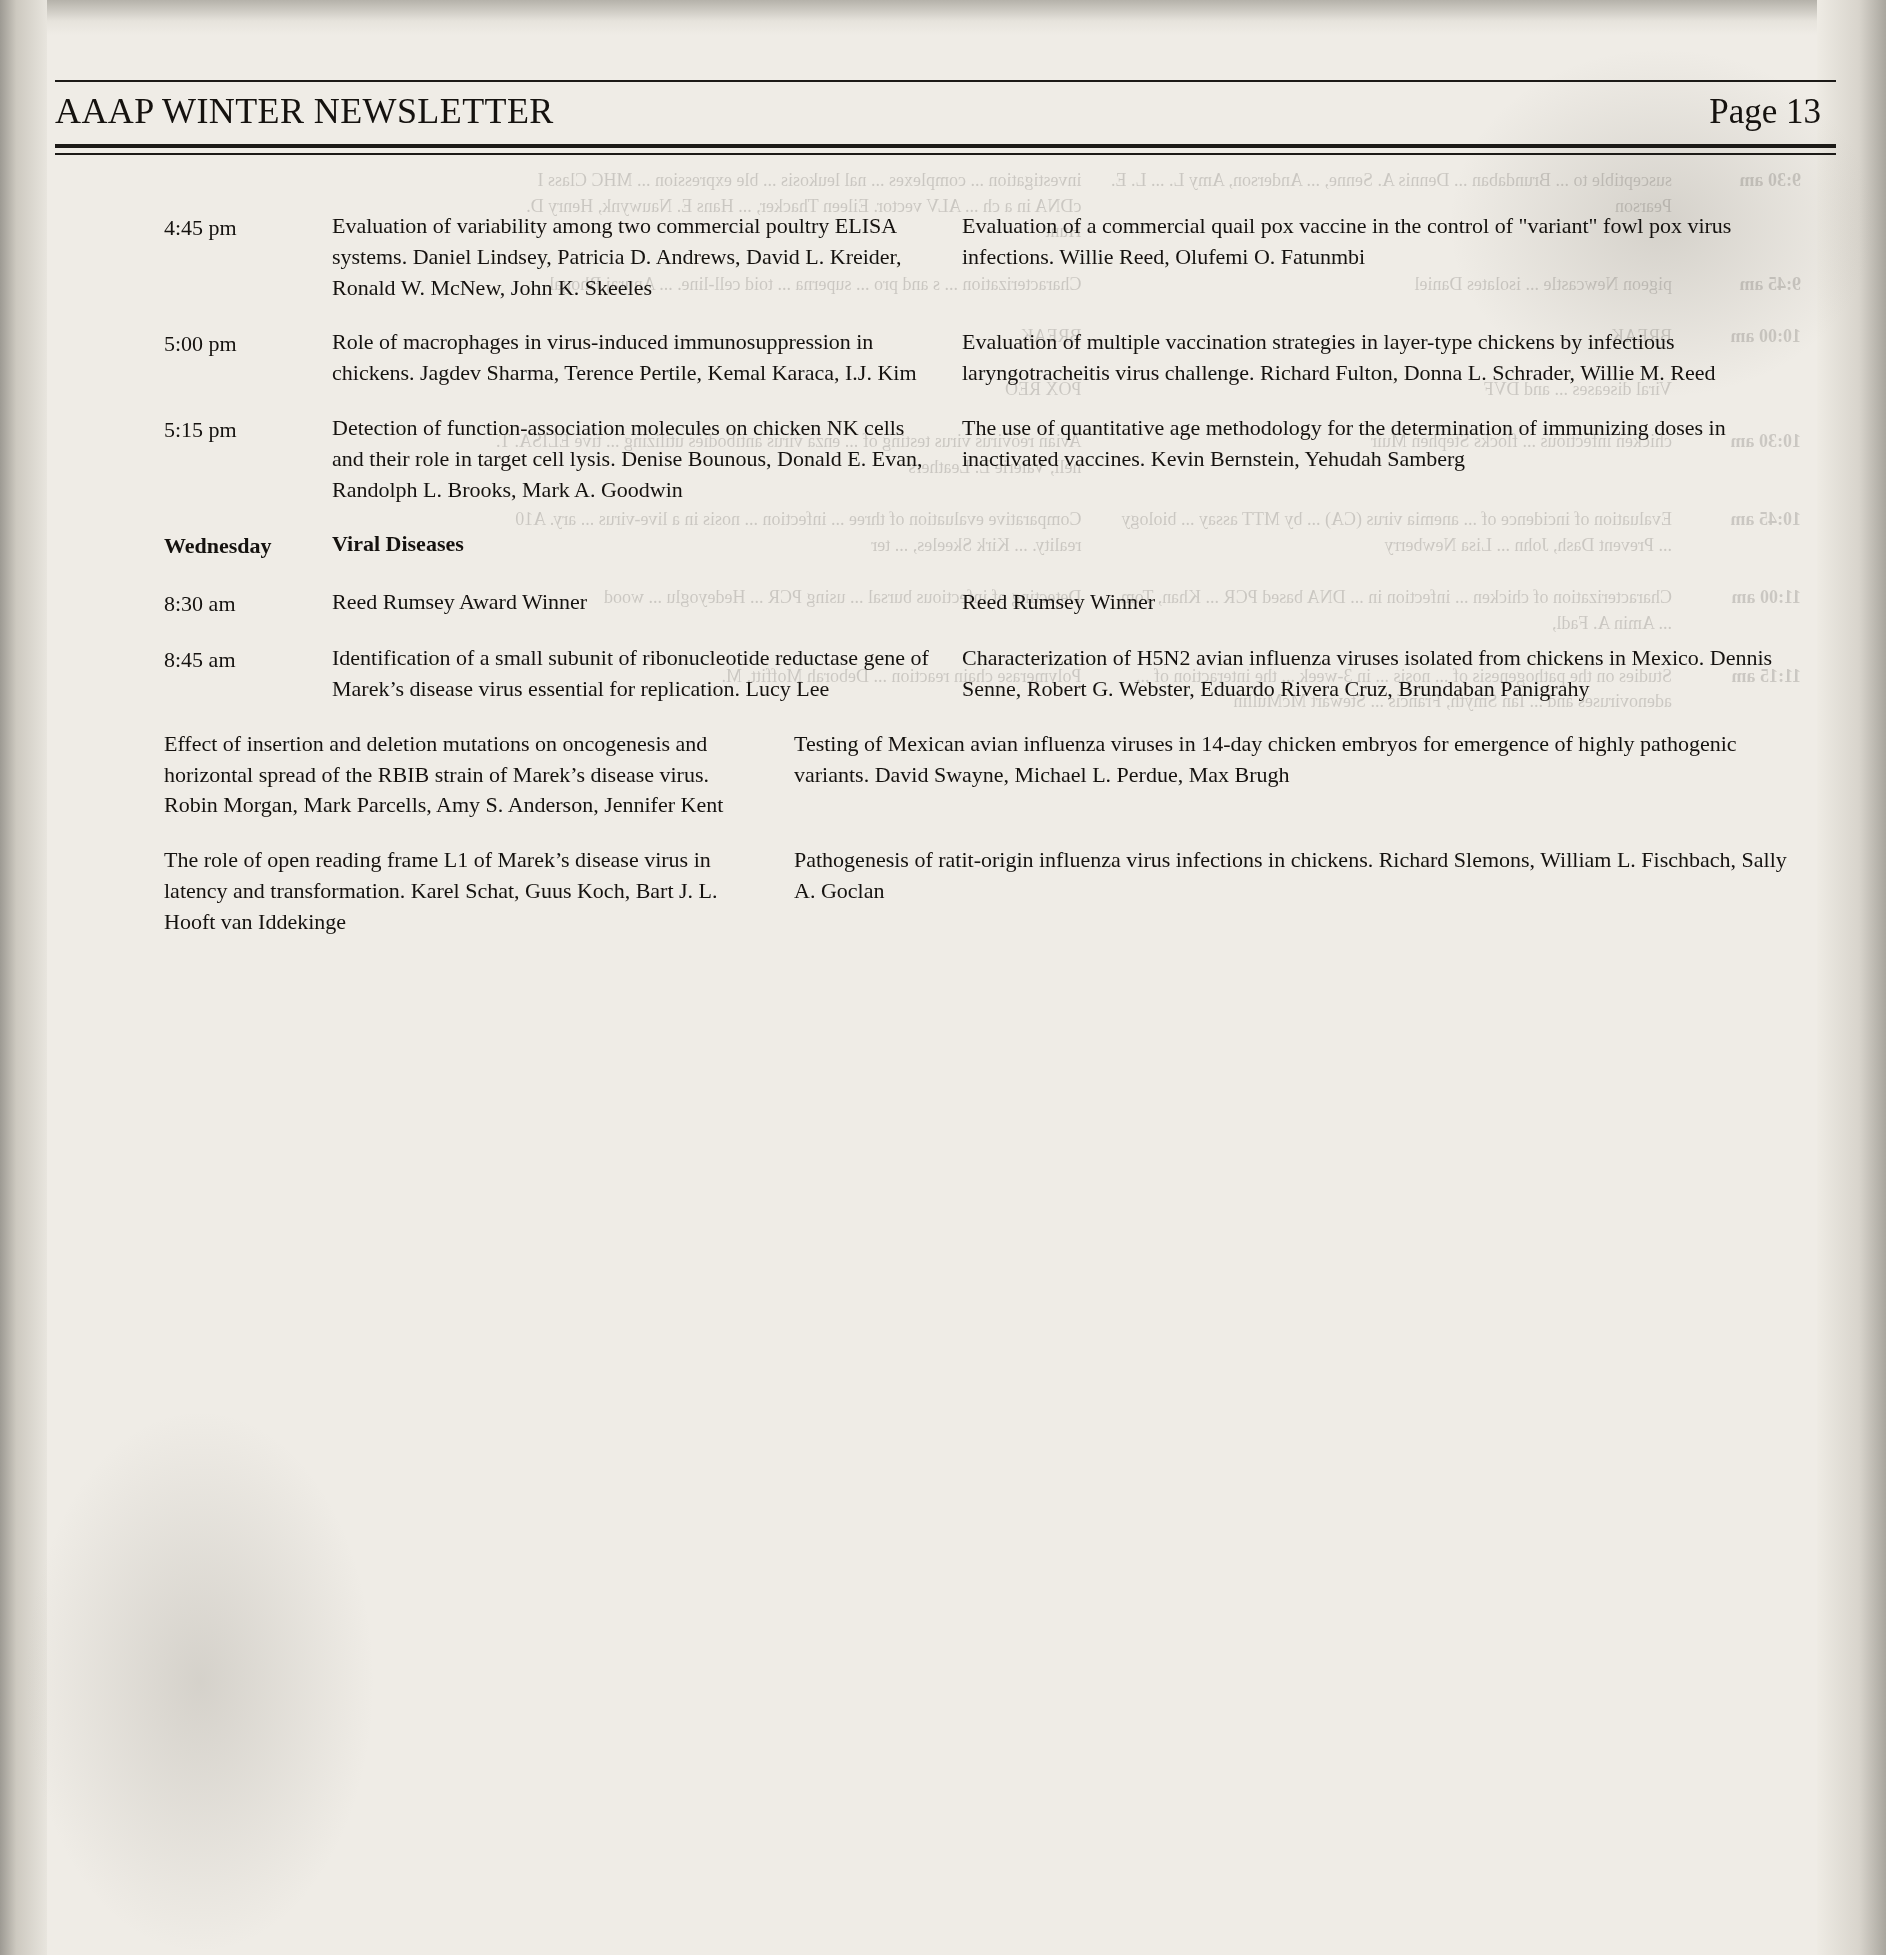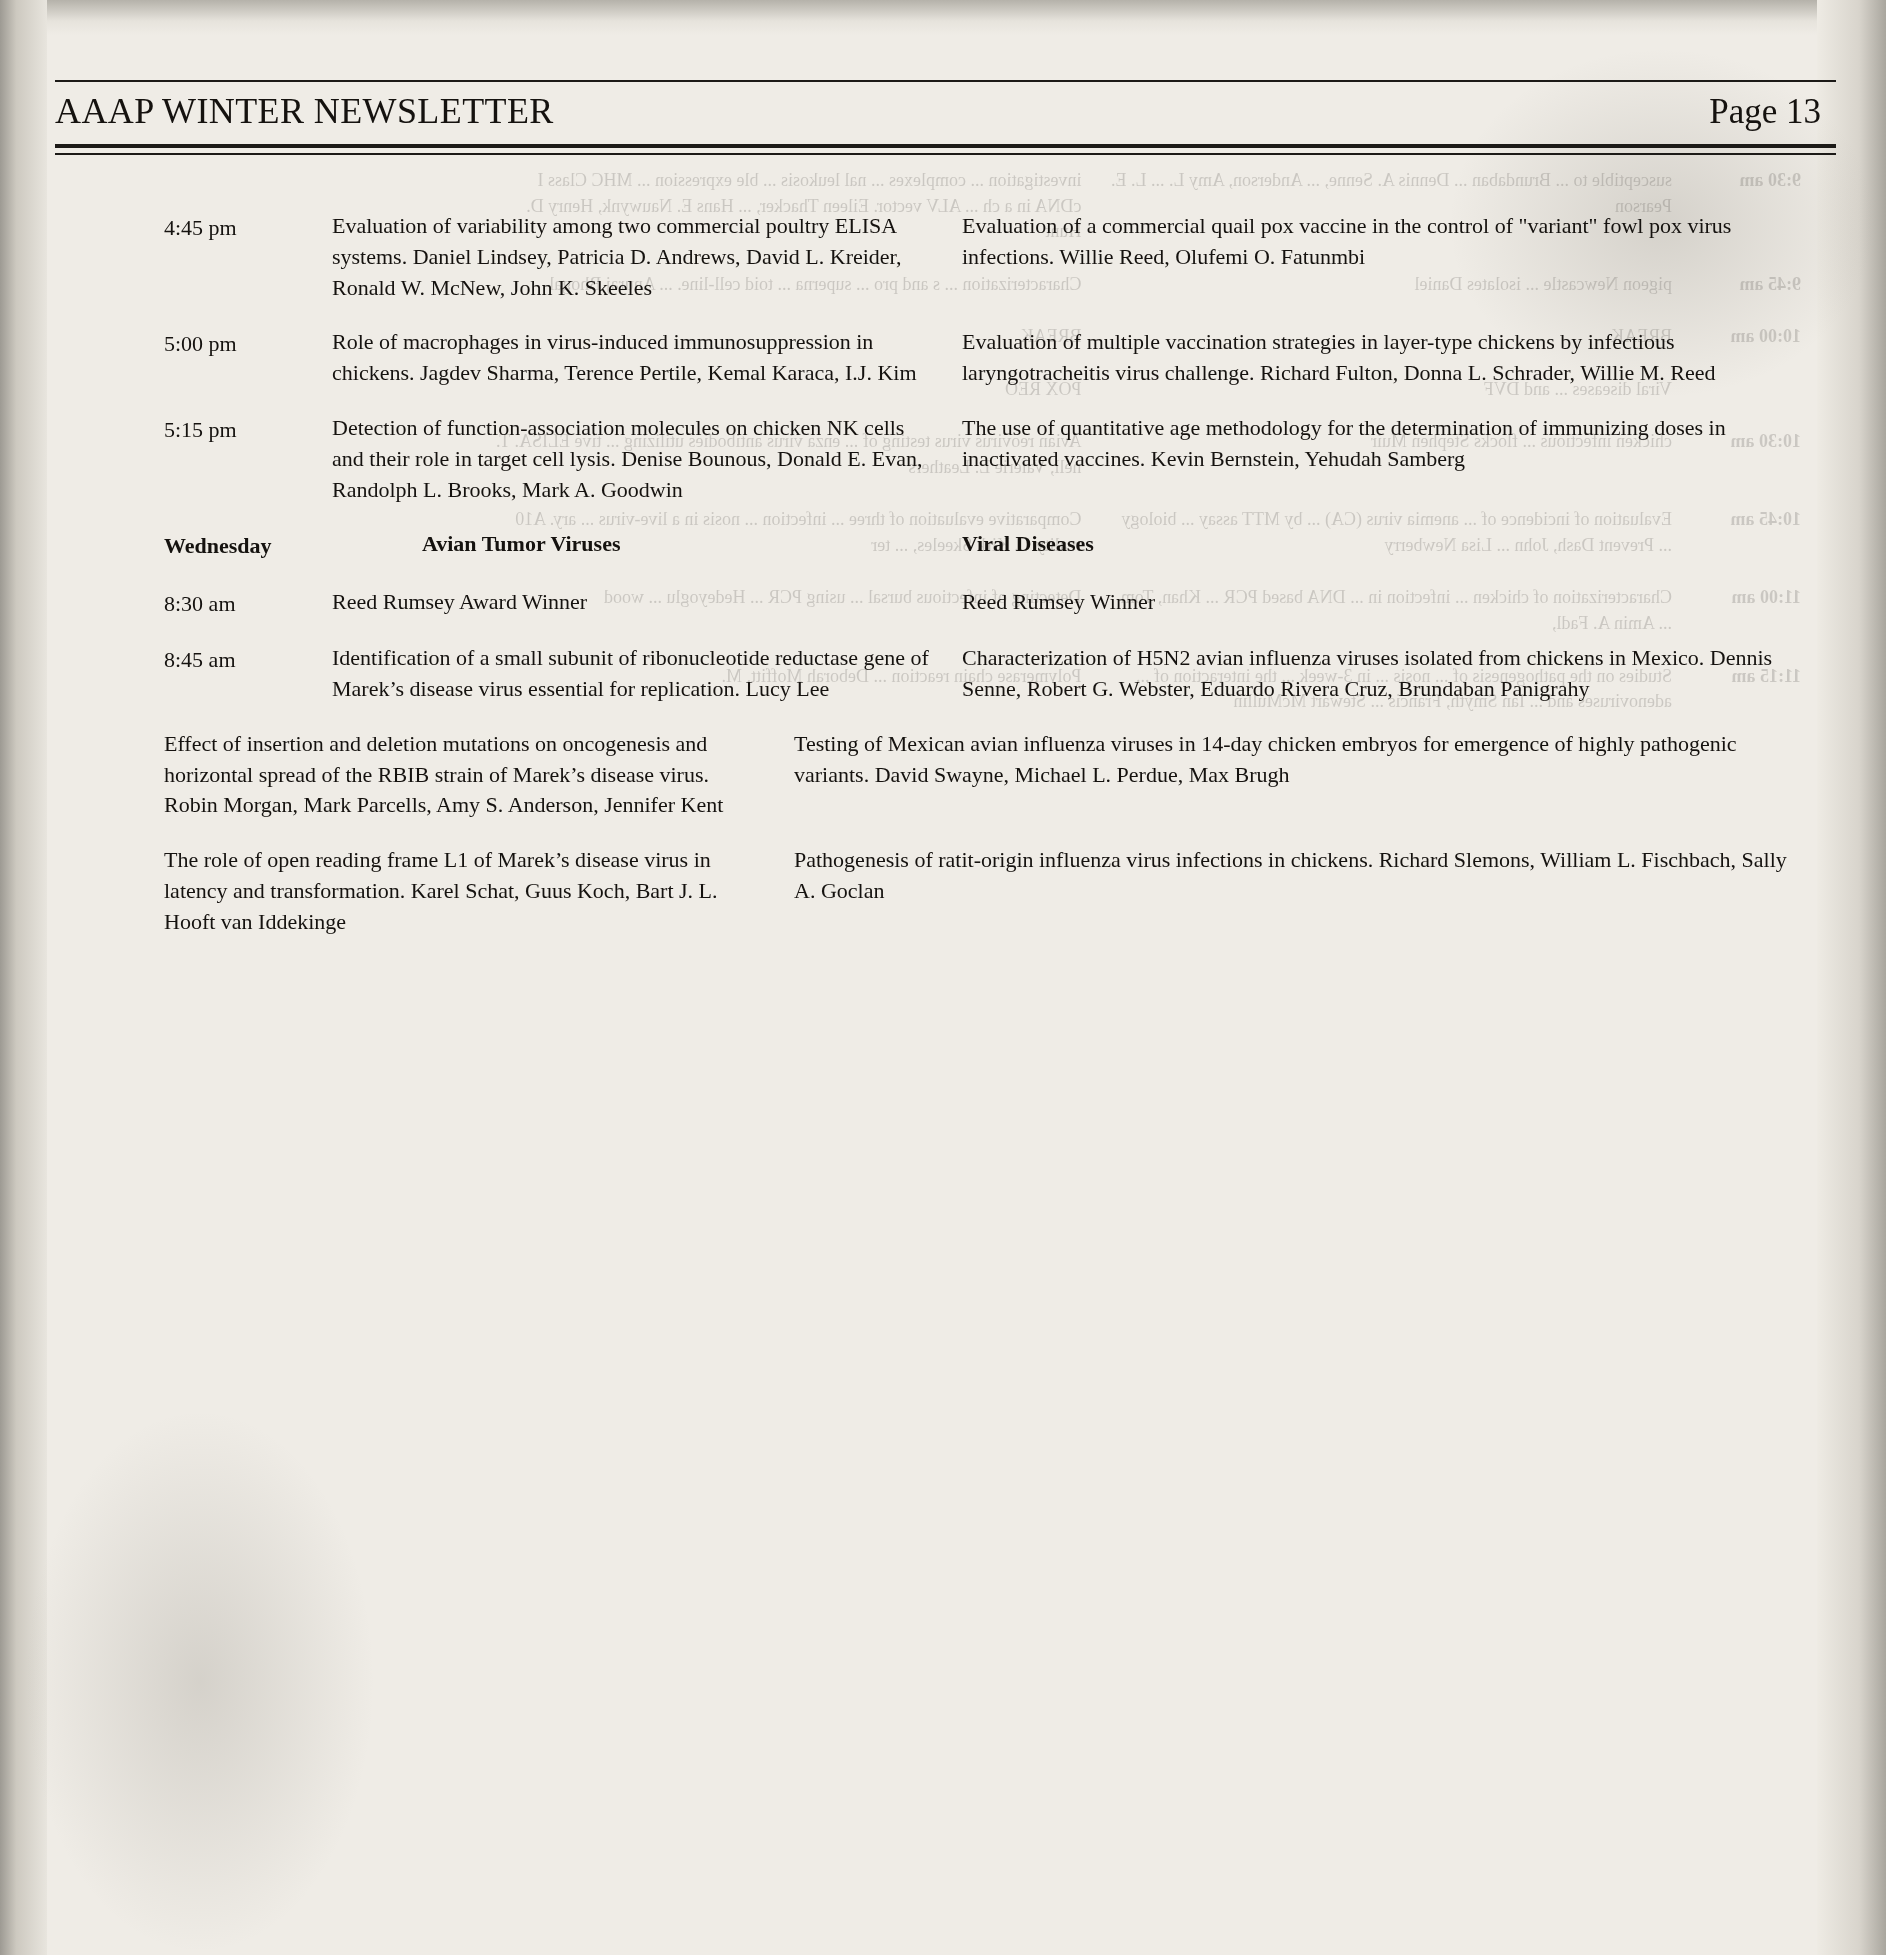--- a/index.html
+++ b/index.html
@@ -231,21 +231,20 @@
     </div>
 
     <div class="row">
       <div class="col-time">5:15 pm</div>
       <div class="col-a">Detection of function-association molecules on chicken NK cells and their role in target cell lysis.  Denise Bounous, Donald E. Evan, Randolph L. Brooks, Mark A. Goodwin</div>
       <div class="col-b">The use of quantitative age methodology for the determination of immunizing doses in inactivated vaccines.  Kevin Bernstein, Yehudah Samberg</div>
     </div>
 
     <div class="row row-heading">
       <div class="col-time">Wednesday</div>
-      <div class="col-a">Avian Tumor Viruses</div>
       <div class="col-b">Viral Diseases</div>
     </div>
 
     <div class="row">
       <div class="col-time">8:30 am</div>
       <div class="col-a">Reed Rumsey Award Winner</div>
       <div class="col-b">Reed Rumsey Winner</div>
     </div>
 
     <div class="row">

